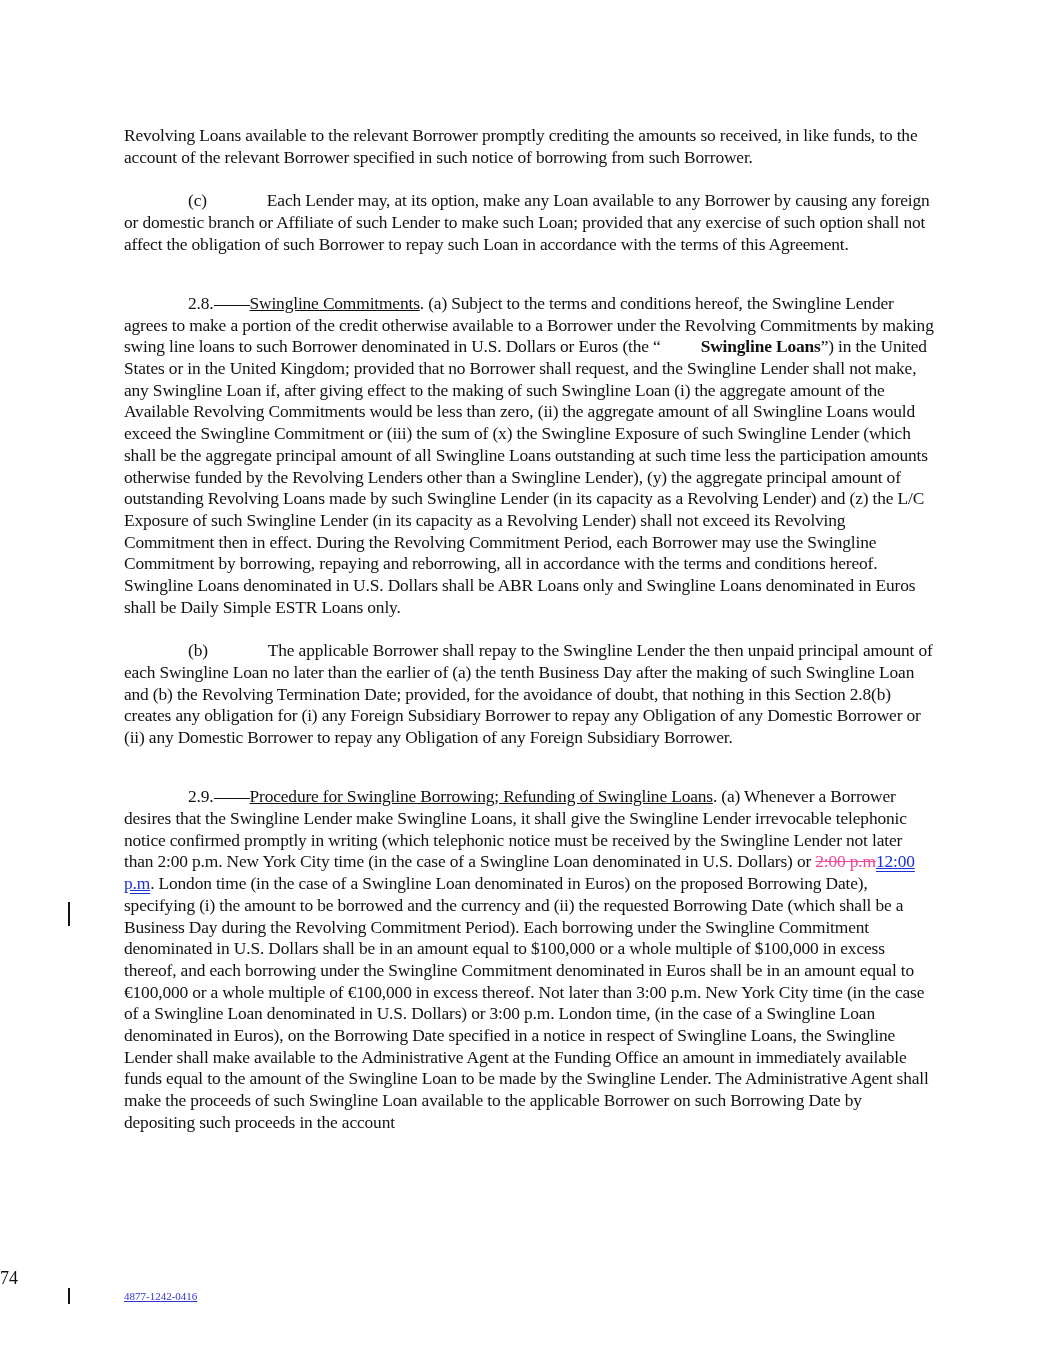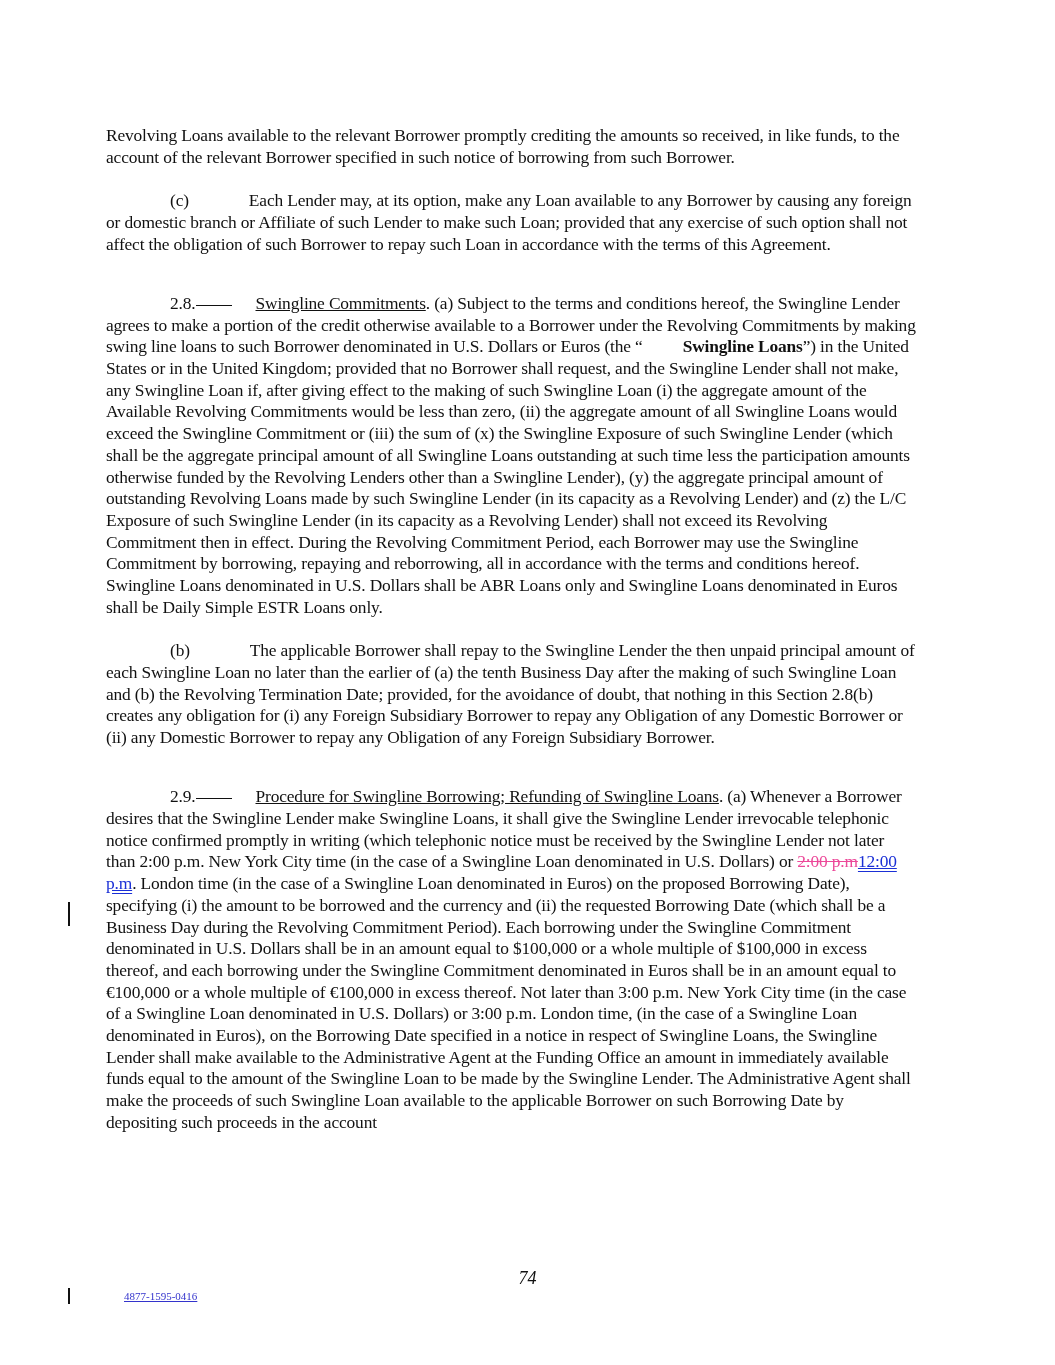--- a/index.html
+++ b/index.html
@@ -1,35 +1,35 @@
 <!DOCTYPE html>
 <html><head>
 <meta charset="utf-8">
 <style>
   html, body { margin: 0; padding: 0; background: #ffffff; }
   body { width: 1055px; height: 1365px; position: relative; overflow: hidden; }
   .page {
-    position: absolute; left: 106px; top: 125px; width: 810px;
+    position: absolute; left: 124px; top: 125px; width: 810px;
     font-family: "Liberation Serif", serif; font-size: 17.4px; line-height: 21.7px;
     color: #111; letter-spacing: -0.15px;
   }
   .para { margin: 0 0 21.7px 0; text-align: left; }
   .indent { display: inline-block; width: 64px; }
   .tab { display: inline-block; width: 60px; }
   .lbl { display: inline-block; }
   .heading-num { display: inline-block; margin-top: 16px; }
-  .heading-title { text-decoration: underline; margin-left: 24px; }
+  .heading-title { text-decoration: underline; }
   .heading-gap { display: inline-block; width: 36px; border-bottom: 1px solid #111; height: 1px; vertical-align: 3px; }
   b { font-weight: bold; margin-left: 40px; }
   .del { color: #ec4899; text-decoration: line-through; }
   .ins { color: #1a2fd6; text-decoration: underline; text-decoration-style: double; }
   .change-bar { position: absolute; width: 2px; background: #111; }
   .page-number {
-    position: absolute; left: 0; width: 1055px; top: 1268px; text-align: center;
-    font-family: "Liberation Serif", serif; font-size: 18px; color: #111; font-style: italic;
+    position: absolute; left: 0; width: 1055px; top: 1268px; text-align: left;
+    font-family: "Liberation Serif", serif; font-size: 18px; color: #111;
   }
   .doc-id {
     position: absolute; left: 124px; top: 1290px;
     font-family: "Liberation Serif", serif; font-size: 11px; color: #3333cc;
     text-decoration: underline;
   }
 </style>
 </head>
 <body>
 
@@ -52,13 +52,13 @@
 
   <p class="para">
     <span class="indent"></span><span class="heading-num">2.9.</span><span class="heading-gap"></span><span class="heading-title">Procedure for Swingline Borrowing; Refunding of Swingline Loans</span><span>. (a) Whenever a Borrower desires that the Swingline Lender make Swingline Loans, it shall give the Swingline Lender irrevocable telephonic notice confirmed promptly in writing (which telephonic notice must be received by the Swingline Lender not later than 2:00 p.m. New York City time (in the case of a Swingline Loan denominated in U.S. Dollars) or </span><span class="del">2:00 p.m</span><span class="ins">12:00 p.m</span><span>. London time (in the case of a Swingline Loan denominated in Euros) on the proposed Borrowing Date), specifying (i) the amount to be borrowed and the currency and (ii) the requested Borrowing Date (which shall be a Business Day during the Revolving Commitment Period). Each borrowing under the Swingline Commitment denominated in U.S. Dollars shall be in an amount equal to $100,000 or a whole multiple of $100,000 in excess thereof, and each borrowing under the Swingline Commitment denominated in Euros shall be in an amount equal to €100,000 or a whole multiple of €100,000 in excess thereof. Not later than 3:00 p.m. New York City time (in the case of a Swingline Loan denominated in U.S. Dollars) or 3:00 p.m. London time, (in the case of a Swingline Loan denominated in Euros), on the Borrowing Date specified in a notice in respect of Swingline Loans, the Swingline Lender shall make available to the Administrative Agent at the Funding Office an amount in immediately available funds equal to the amount of the Swingline Loan to be made by the Swingline Lender. The Administrative Agent shall make the proceeds of such Swingline Loan available to the applicable Borrower on such Borrowing Date by depositing such proceeds in the account</span>
   </p>
 </div>
 
 <div class="change-bar" style="left:68px; top:902px; height:24px;"></div>
 <div class="change-bar" style="left:68px; top:1288px; height:16px;"></div>
 
 <div class="page-number">74</div>
-<div class="doc-id">4877-1595-0416</div>
+<div class="doc-id">4877-1242-0416</div>
 
 </body></html>

